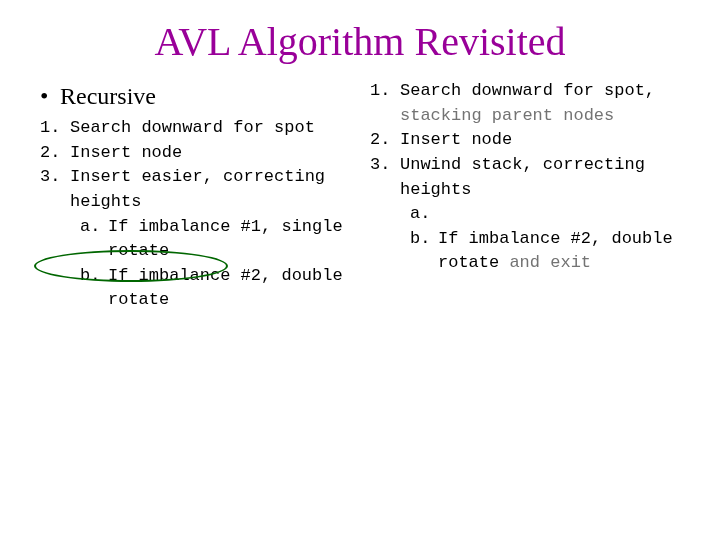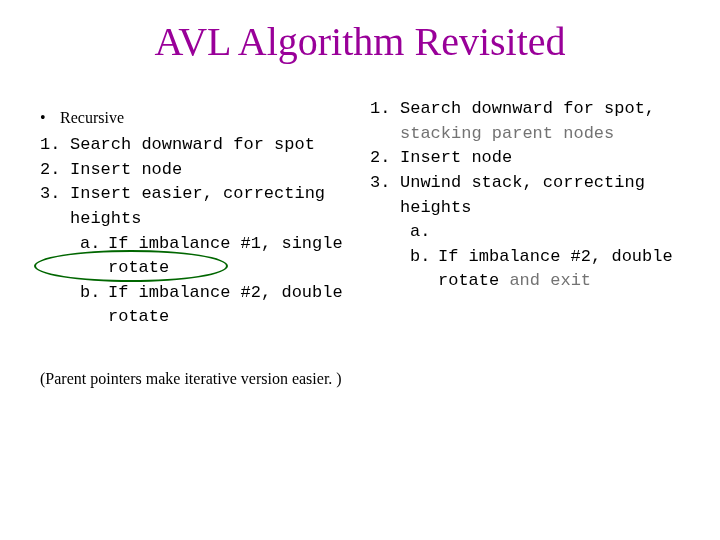--- a/index.html
+++ b/index.html
@@ -11,39 +11,39 @@
     font-family: "Times New Roman", Times, serif;
     color: #000;
     position: relative;
     overflow: hidden;
   }
   .title {
     color: #990099;
     font-size: 40px;
     text-align: center;
     margin-top: 18px;
-    margin-bottom: 32px;
+    margin-bottom: 14px;
     font-weight: normal;
   }
   .columns {
     display: flex;
     flex-direction: row;
     padding: 0 40px 0 40px;
   }
   .col {
     flex: 1;
     padding-right: 10px;
   }
   .col + .col {
     padding-left: 10px;
     padding-right: 0;
   }
   .bullet-head {
-    font-size: 16px;
-    margin: 12px 0 6px 0;
+    font-size: 24px;
+    margin: 4px 0 6px 0;
     padding-left: 20px;
     position: relative;
   }
   .bullet-head::before {
     content: "•";
     position: absolute;
     left: 0;
     top: 0;
   }
   .mono {
@@ -126,21 +126,20 @@
               <li>
                 <span class="letter">b.</span>
                 <span class="body">If imbalance #2, double rotate</span>
               </li>
             </ul>
           </span>
         </li>
       </ul>
     </div>
 
-    <p class="footnote">(Parent pointers make iterative version easier. )</p>
   </div>
 
   <div class="col">
 
     <div class="mono">
       <ul class="ol1">
         <li>
           <span class="num">1.</span>
           <span class="body">
             <span>Search downward for spot, </span><span class="red">stacking parent nodes</span>

